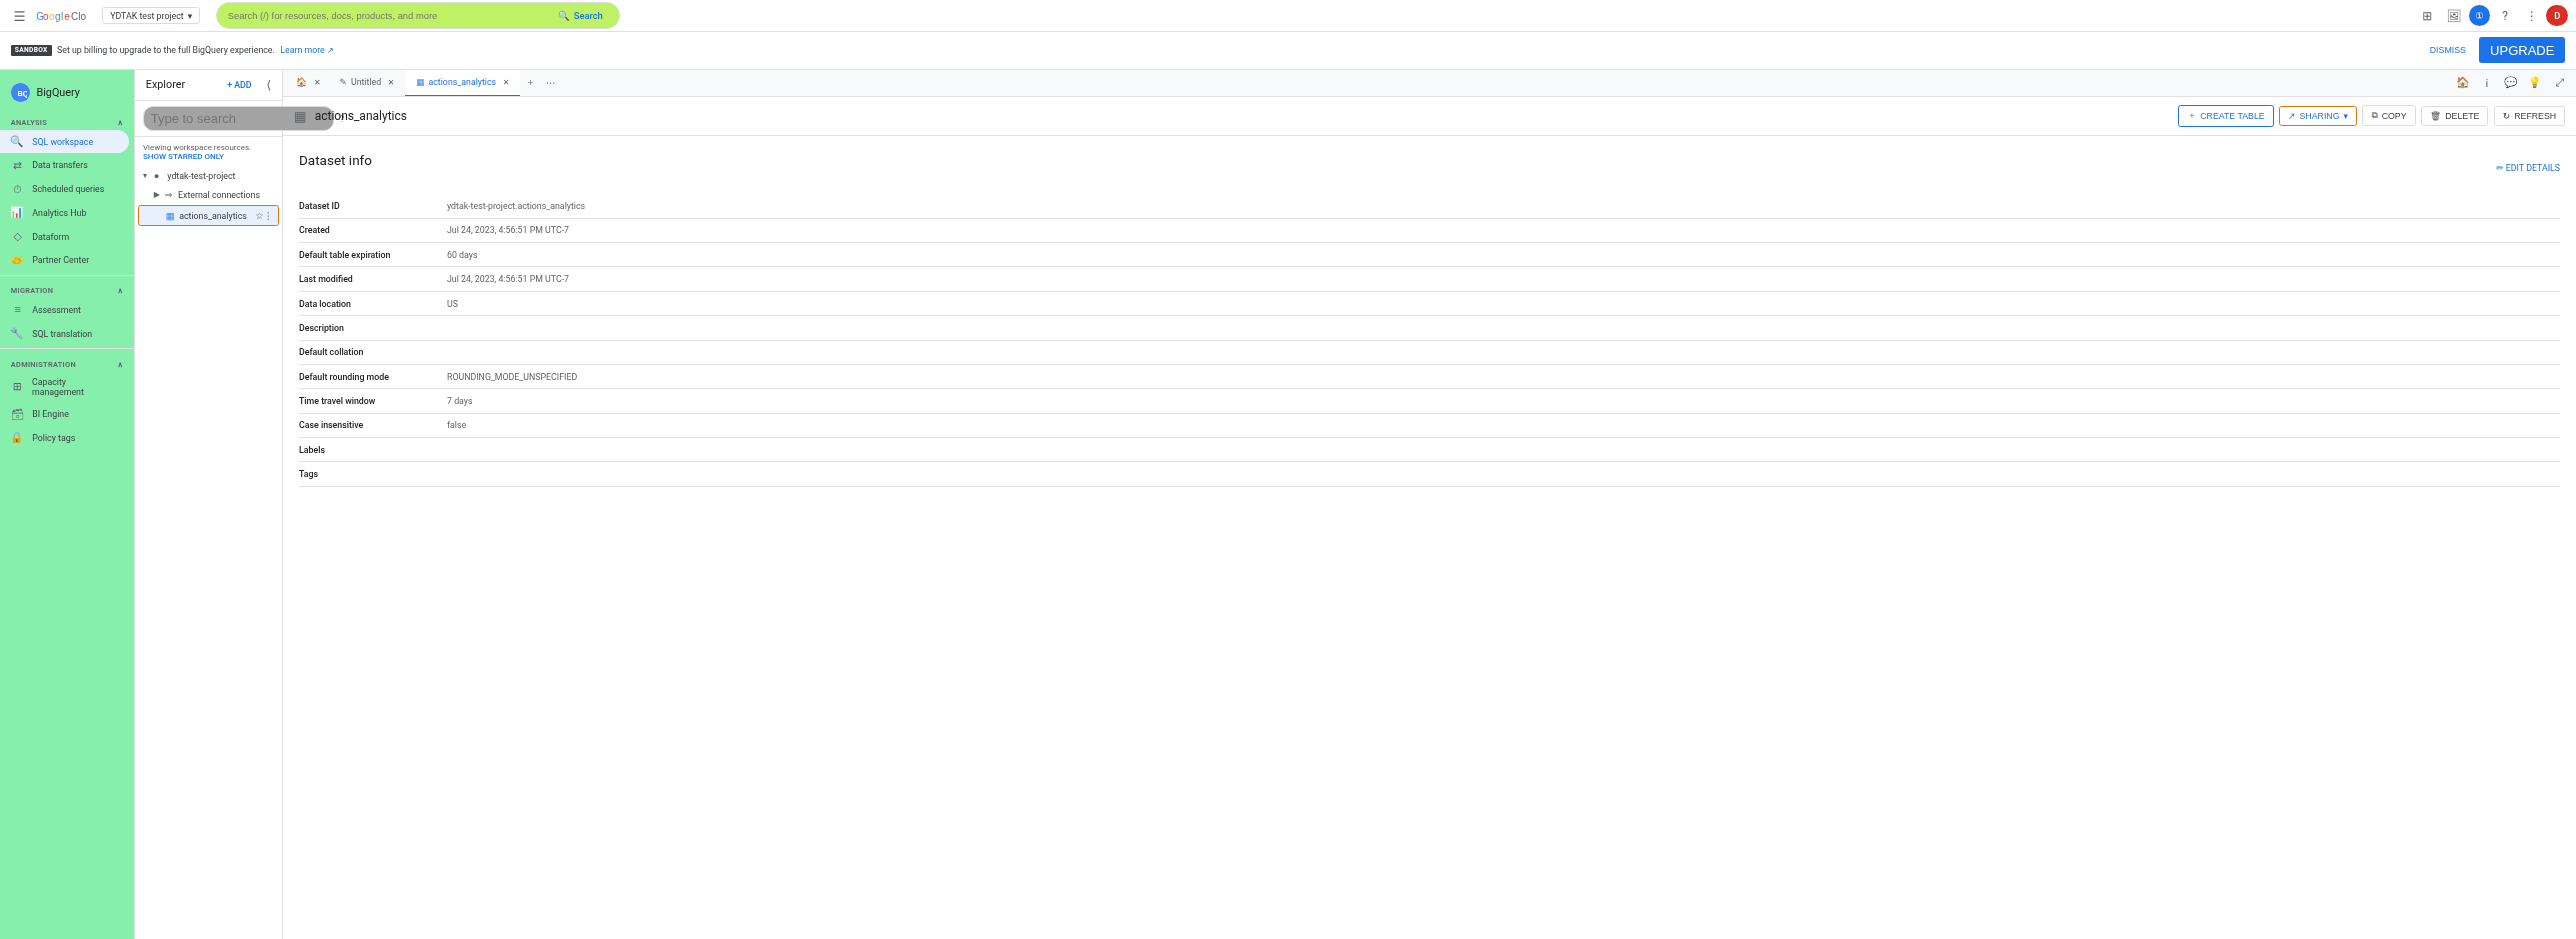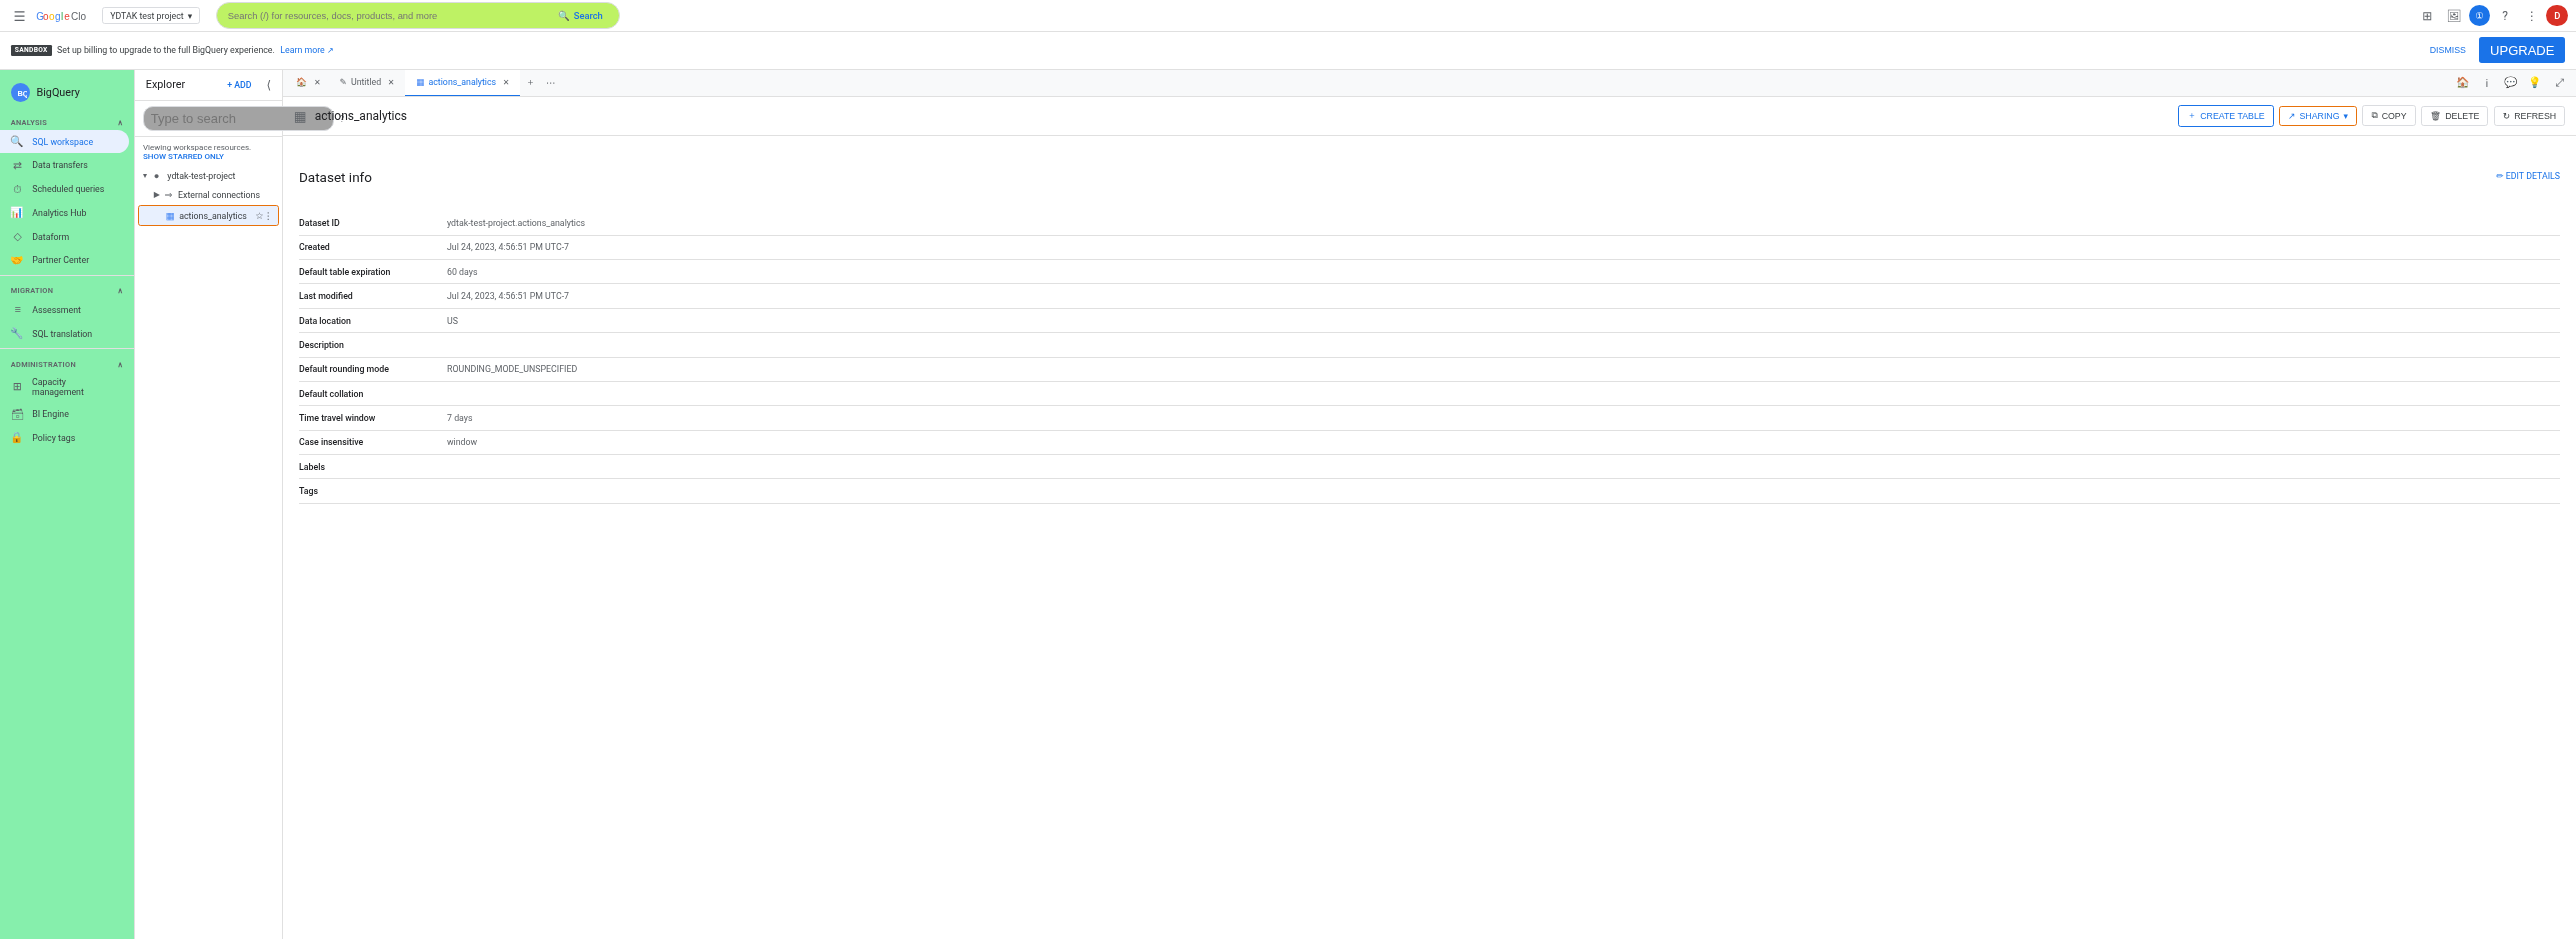--- a/index.html
+++ b/index.html
@@ -138,21 +138,21 @@
     .dataset-name { font-size: 12px; font-weight: 400; color: #202124; flex: 1; }
     .toolbar-actions { display: flex; align-items: center; gap: 5.4px; }
     .toolbar-btn {
       display: flex; align-items: center; gap: 4px; padding: 4px 8px;
       border: 0.7px solid #dadce0; border-radius: 2.7px; cursor: pointer;
       font-size: 8.8px; color: #3c4043; background: #fff; white-space: nowrap;
     }
     .toolbar-btn.primary { color: #1a73e8; border-color: #1a73e8; }
     .toolbar-btn.sharing { color: #1a73e8; border: 1.3px solid #e8710a; }
     .dataset-body { padding: 16px; }
-    .dataset-info-title { font-size: 13.5px; font-weight: 400; color: #202124; margin-bottom: 16px; margin-top: 17px; }
+    .dataset-info-title { font-size: 13.5px; font-weight: 400; color: #202124; margin-bottom: 16px; }
     .info-table { width: 100%; border-collapse: collapse; }
     .info-table tr { border-bottom: 0.7px solid #e0e0e0; }
     .info-table td { padding: 6.7px 0; vertical-align: top; }
     .info-table td:first-child { font-weight: 500; color: #202124; width: 148px; font-size: 8.8px; }
     .info-table td:last-child { color: #5f6368; font-size: 8.8px; }
     .edit-details-btn {
       display: flex; align-items: center; gap: 4px; color: #1a73e8;
       font-size: 8.8px; cursor: pointer; margin-left: auto;
     }
   </style>
@@ -418,34 +418,34 @@
   </tr>
               <tr>
     <td>Data location</td>
     <td>US</td>
   </tr>
               <tr>
     <td>Description</td>
     <td></td>
   </tr>
               <tr>
+    <td>Default collation</td>
+    <td></td>
+  </tr>
+              <tr>
     <td>Default rounding mode</td>
     <td>ROUNDING_MODE_UNSPECIFIED</td>
   </tr>
               <tr>
-    <td>Default collation</td>
-    <td></td>
-  </tr>
-              <tr>
     <td>Time travel window</td>
     <td>7 days</td>
   </tr>
               <tr>
     <td>Case insensitive</td>
-    <td>window</td>
+    <td>false</td>
   </tr>
               <tr>
     <td>Labels</td>
     <td></td>
   </tr>
               <tr>
     <td>Tags</td>
     <td></td>
   </tr>
             </tbody>

